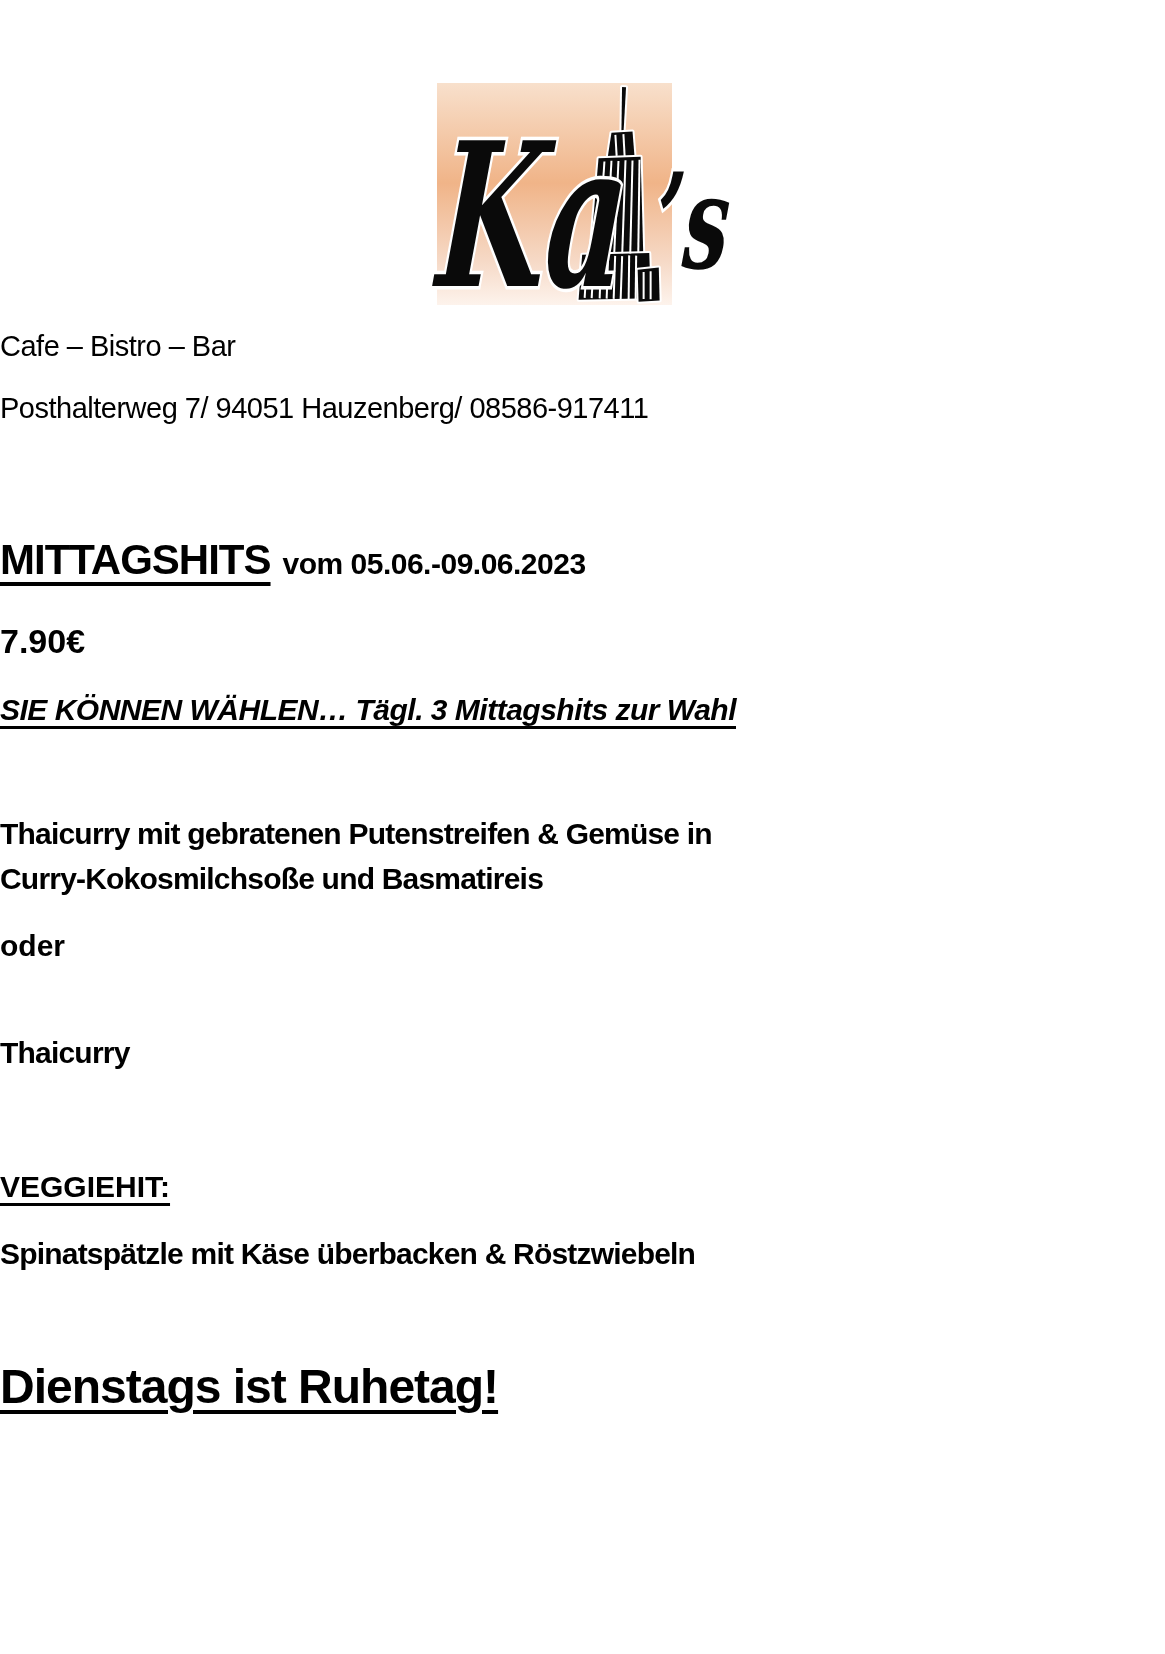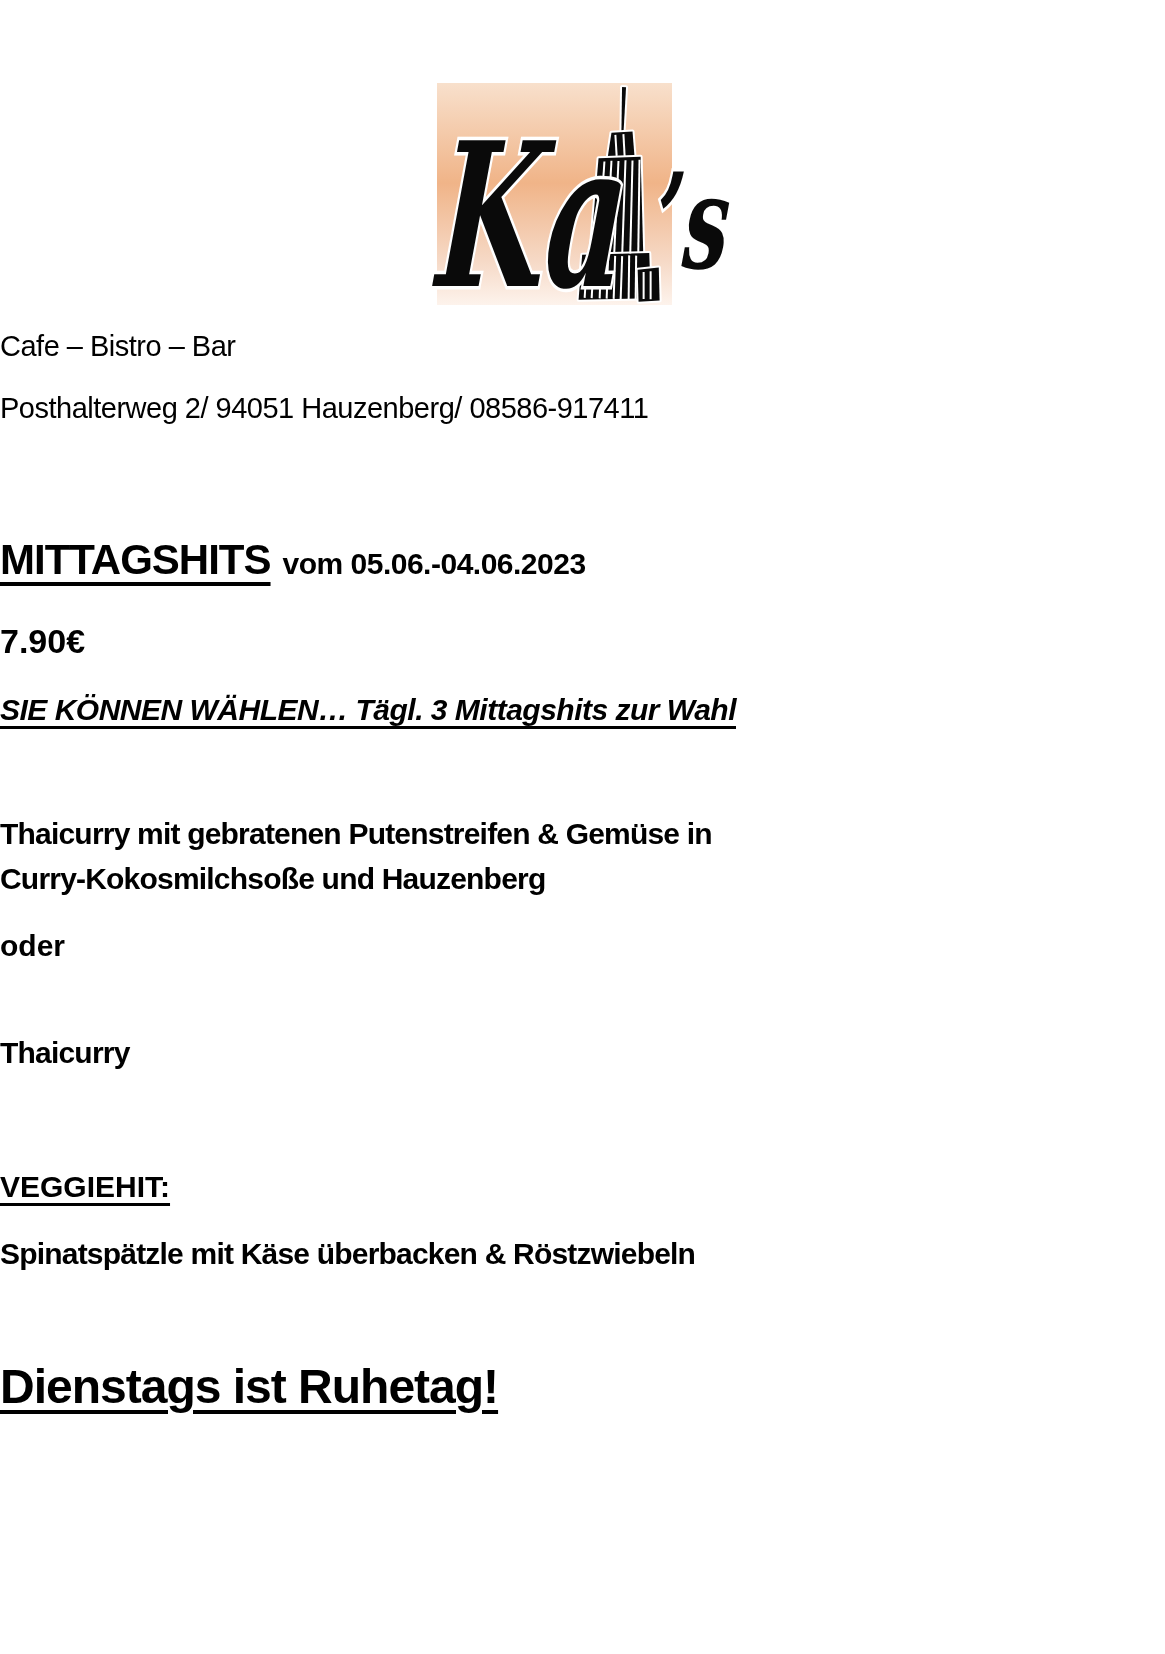--- a/index.html
+++ b/index.html
@@ -105,29 +105,29 @@
       </g>
 
       <g transform="scale(0.62 1) skewX(-6)" font-family="DejaVu Serif, serif" font-style="italic" font-weight="bold" fill="#0a0a0a" stroke="#ffffff" stroke-width="7" paint-order="stroke">
         <text x="18" y="203" font-size="200">Ka</text>
         <text x="368" y="185" font-size="130">ʼs</text>
       </g>
     </svg>
   </div>
 
   <p class="abs subtitle">Cafe – Bistro – Bar</p>
-  <p class="abs address">Posthalterweg 2/ 94051 Hauzenberg/ 08586-917411</p>
+  <p class="abs address">Posthalterweg 7/ 94051 Hauzenberg/ 08586-917411</p>
 
-  <h1 class="abs title-line"><span class="title-main">MITTAGSHITS</span><span class="title-date">vom 05.06.-04.06.2023</span></h1>
+  <h1 class="abs title-line"><span class="title-main">MITTAGSHITS</span><span class="title-date">vom 05.06.-09.06.2023</span></h1>
 
   <p class="abs price">7.90€</p>
 
   <p class="abs choice">SIE KÖNNEN WÄHLEN… Tägl. 3 Mittagshits zur Wahl</p>
 
-  <p class="abs dish dish1"><span>Thaicurry mit gebratenen Putenstreifen &amp; Gemüse in</span><br><span>Curry-Kokosmilchsoße und Hauzenberg</span></p>
+  <p class="abs dish dish1"><span>Thaicurry mit gebratenen Putenstreifen &amp; Gemüse in</span><br><span>Curry-Kokosmilchsoße und Basmatireis</span></p>
 
   <p class="abs oder">oder</p>
 
   <p class="abs dish dish2"><br><span>Thaicurry</span></p>
 
   <p class="abs veggie-head">VEGGIEHIT:</p>
   <p class="abs veggie-dish">Spinatspätzle mit Käse überbacken &amp; Röstzwiebeln</p>
 
   <p class="abs closing">Dienstags ist Ruhetag!</p>
 

